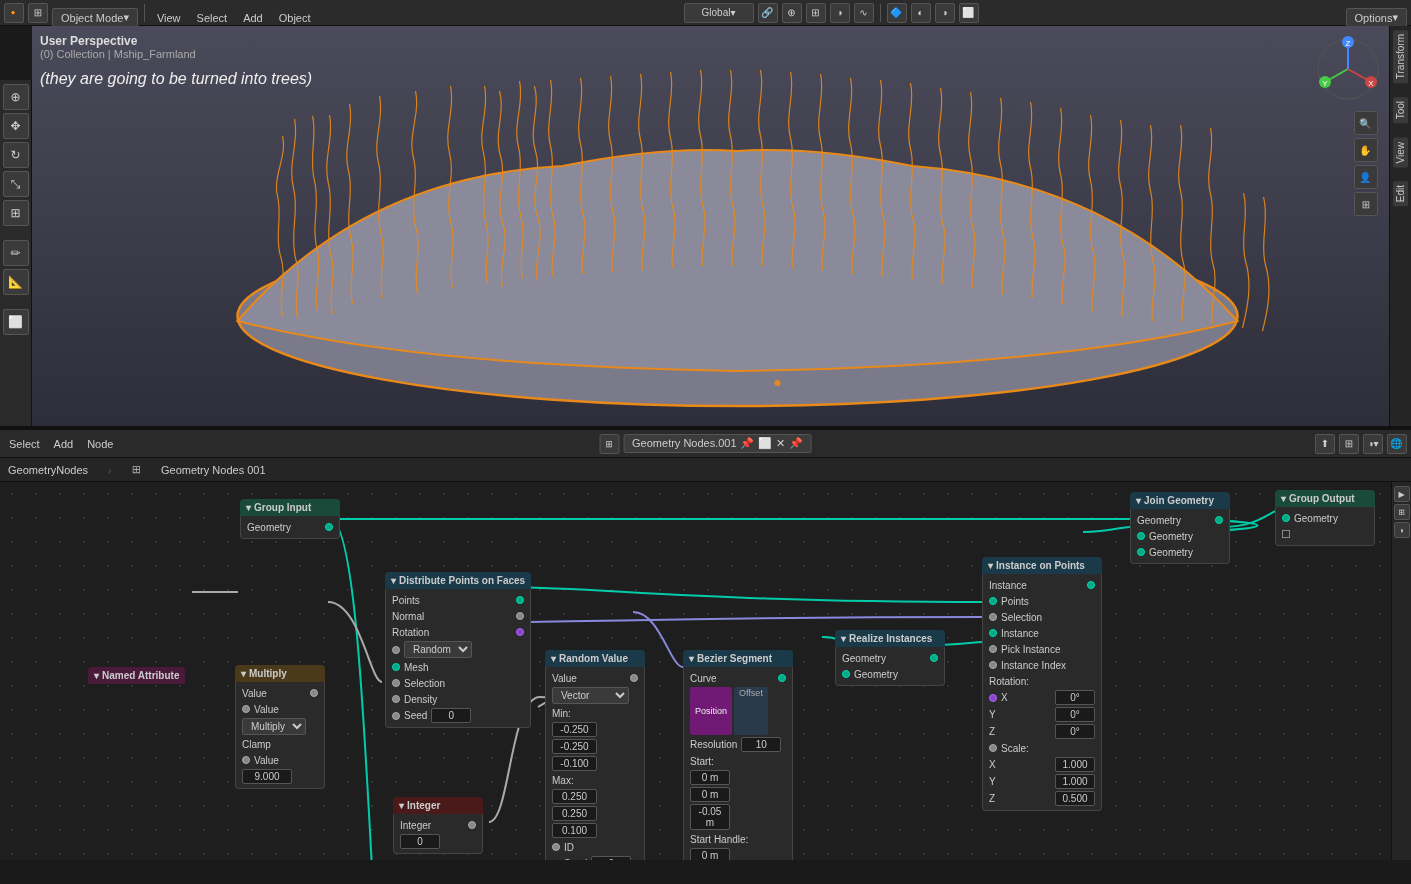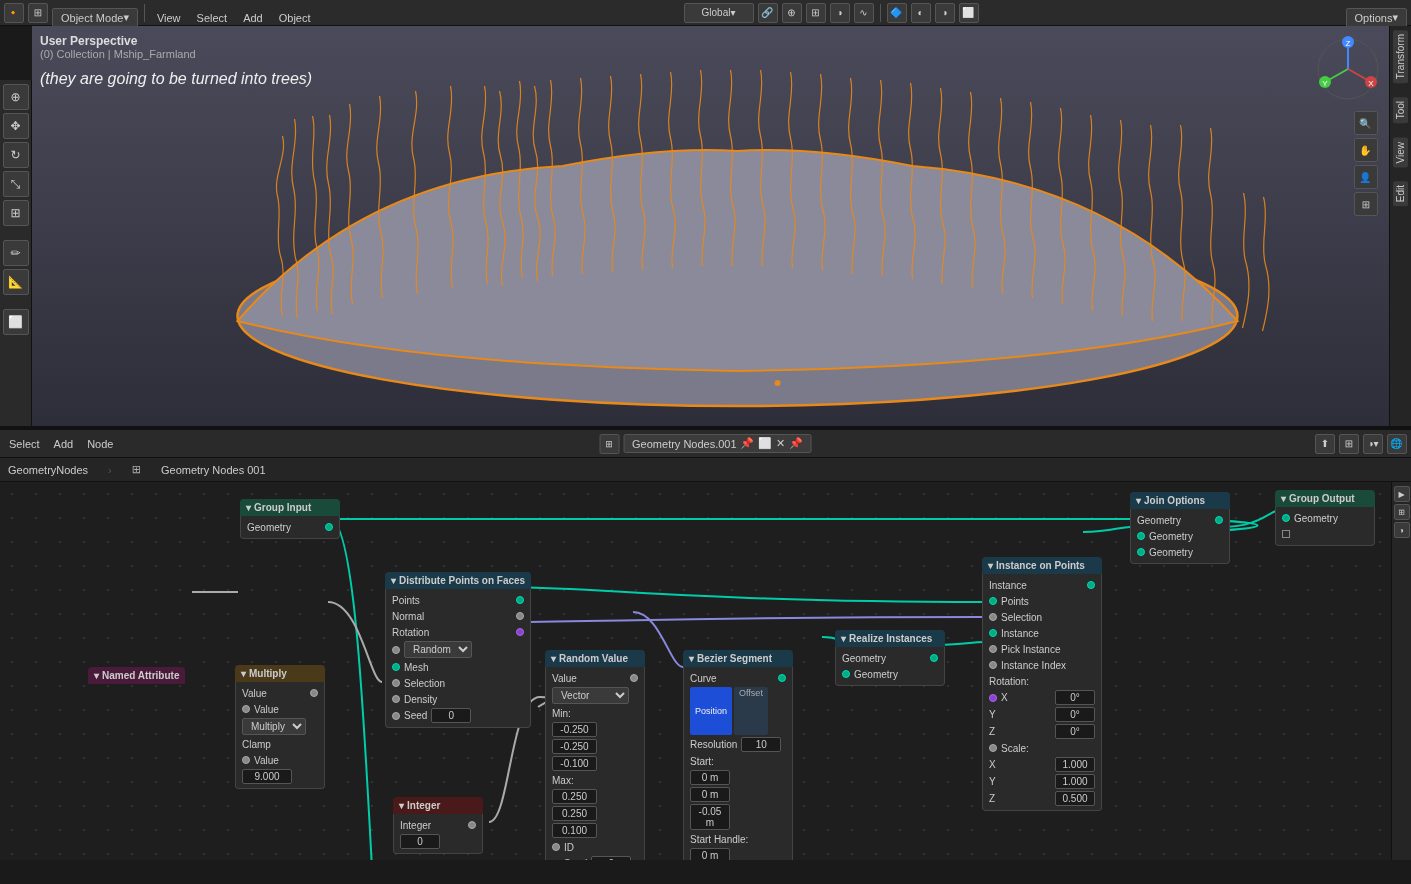--- a/index.html
+++ b/index.html
@@ -87,21 +87,21 @@
       background: #2a2a2a;
       display: flex;
       align-items: center;
       border-bottom: 1px solid #111;
       padding: 0 4px;
       gap: 4px;
     }
     .node-header-btn { background: transparent; border: none; color: #ccc; font-size: 11px; cursor: pointer; padding: 2px 5px; }
     .node-tab {
       background: #3c3c3c; border: 1px solid #555; color: #ccc; padding: 2px 8px;
-      font-size: 11px; border-radius: 2px; display:flex; align-items:center; gap:4px;
+      font-size: 11px; border-radius: 2px; display:flex; gap:4px;
     }
 
     
     #breadcrumb {
       width: 100%;
       height: 24px;
       background: #252525;
       display: flex;
       align-items: center;
       padding: 0 8px;
@@ -612,21 +612,21 @@
         <span>▾</span>
         <span>Bezier Segment</span>
       </div>
       <div class="node-body" style="min-width:110px;">
         <div class="node-row">
           <span>Curve</span>
           <span class="socket sock-green socket-out"></span>
         </div>
         <div class="node-row">
           <div style="display:flex; gap:2px;">
-            <div style="background:#1d4ed8; color:#eee; padding:19px 5px; border-radius:2px; font-size:9px; cursor:pointer;">Position</div>
+            <div style="background:#701a75; color:#eee; padding:19px 5px; border-radius:2px; font-size:9px; cursor:pointer;">Position</div>
             <div style="background:#2a3a4a; color:#aaa; padding:1px 5px; border-radius:2px; font-size:9px; cursor:pointer;">Offset</div>
           </div>
         </div>
         <div class="node-row">
           <span>Resolution</span>
           <span class="node-field" style="width:30px;">10</span>
         </div>
         <div class="node-row">
           <span>Start:</span>
         </div>
@@ -733,21 +733,21 @@
         <div class="node-row">
           <span>Z</span>
           <span class="node-field" style="width:40px; margin-left:auto;">0.500</span>
         </div>
       </div>
     </div>
 
     <div class="node-box" style="left:1130px; top:10px;">
       <div class="node-header-strip" style="background:#1a3a4a;">
         <span>▾</span>
-        <span>Join Options</span>
+        <span>Join Geometry</span>
       </div>
       <div class="node-body" style="min-width:100px;">
         <div class="node-row">
           <span>Geometry</span>
           <span class="socket sock-green socket-out"></span>
         </div>
         <div class="node-row">
           <span class="socket sock-green"></span>
           <span>Geometry</span>
         </div>

